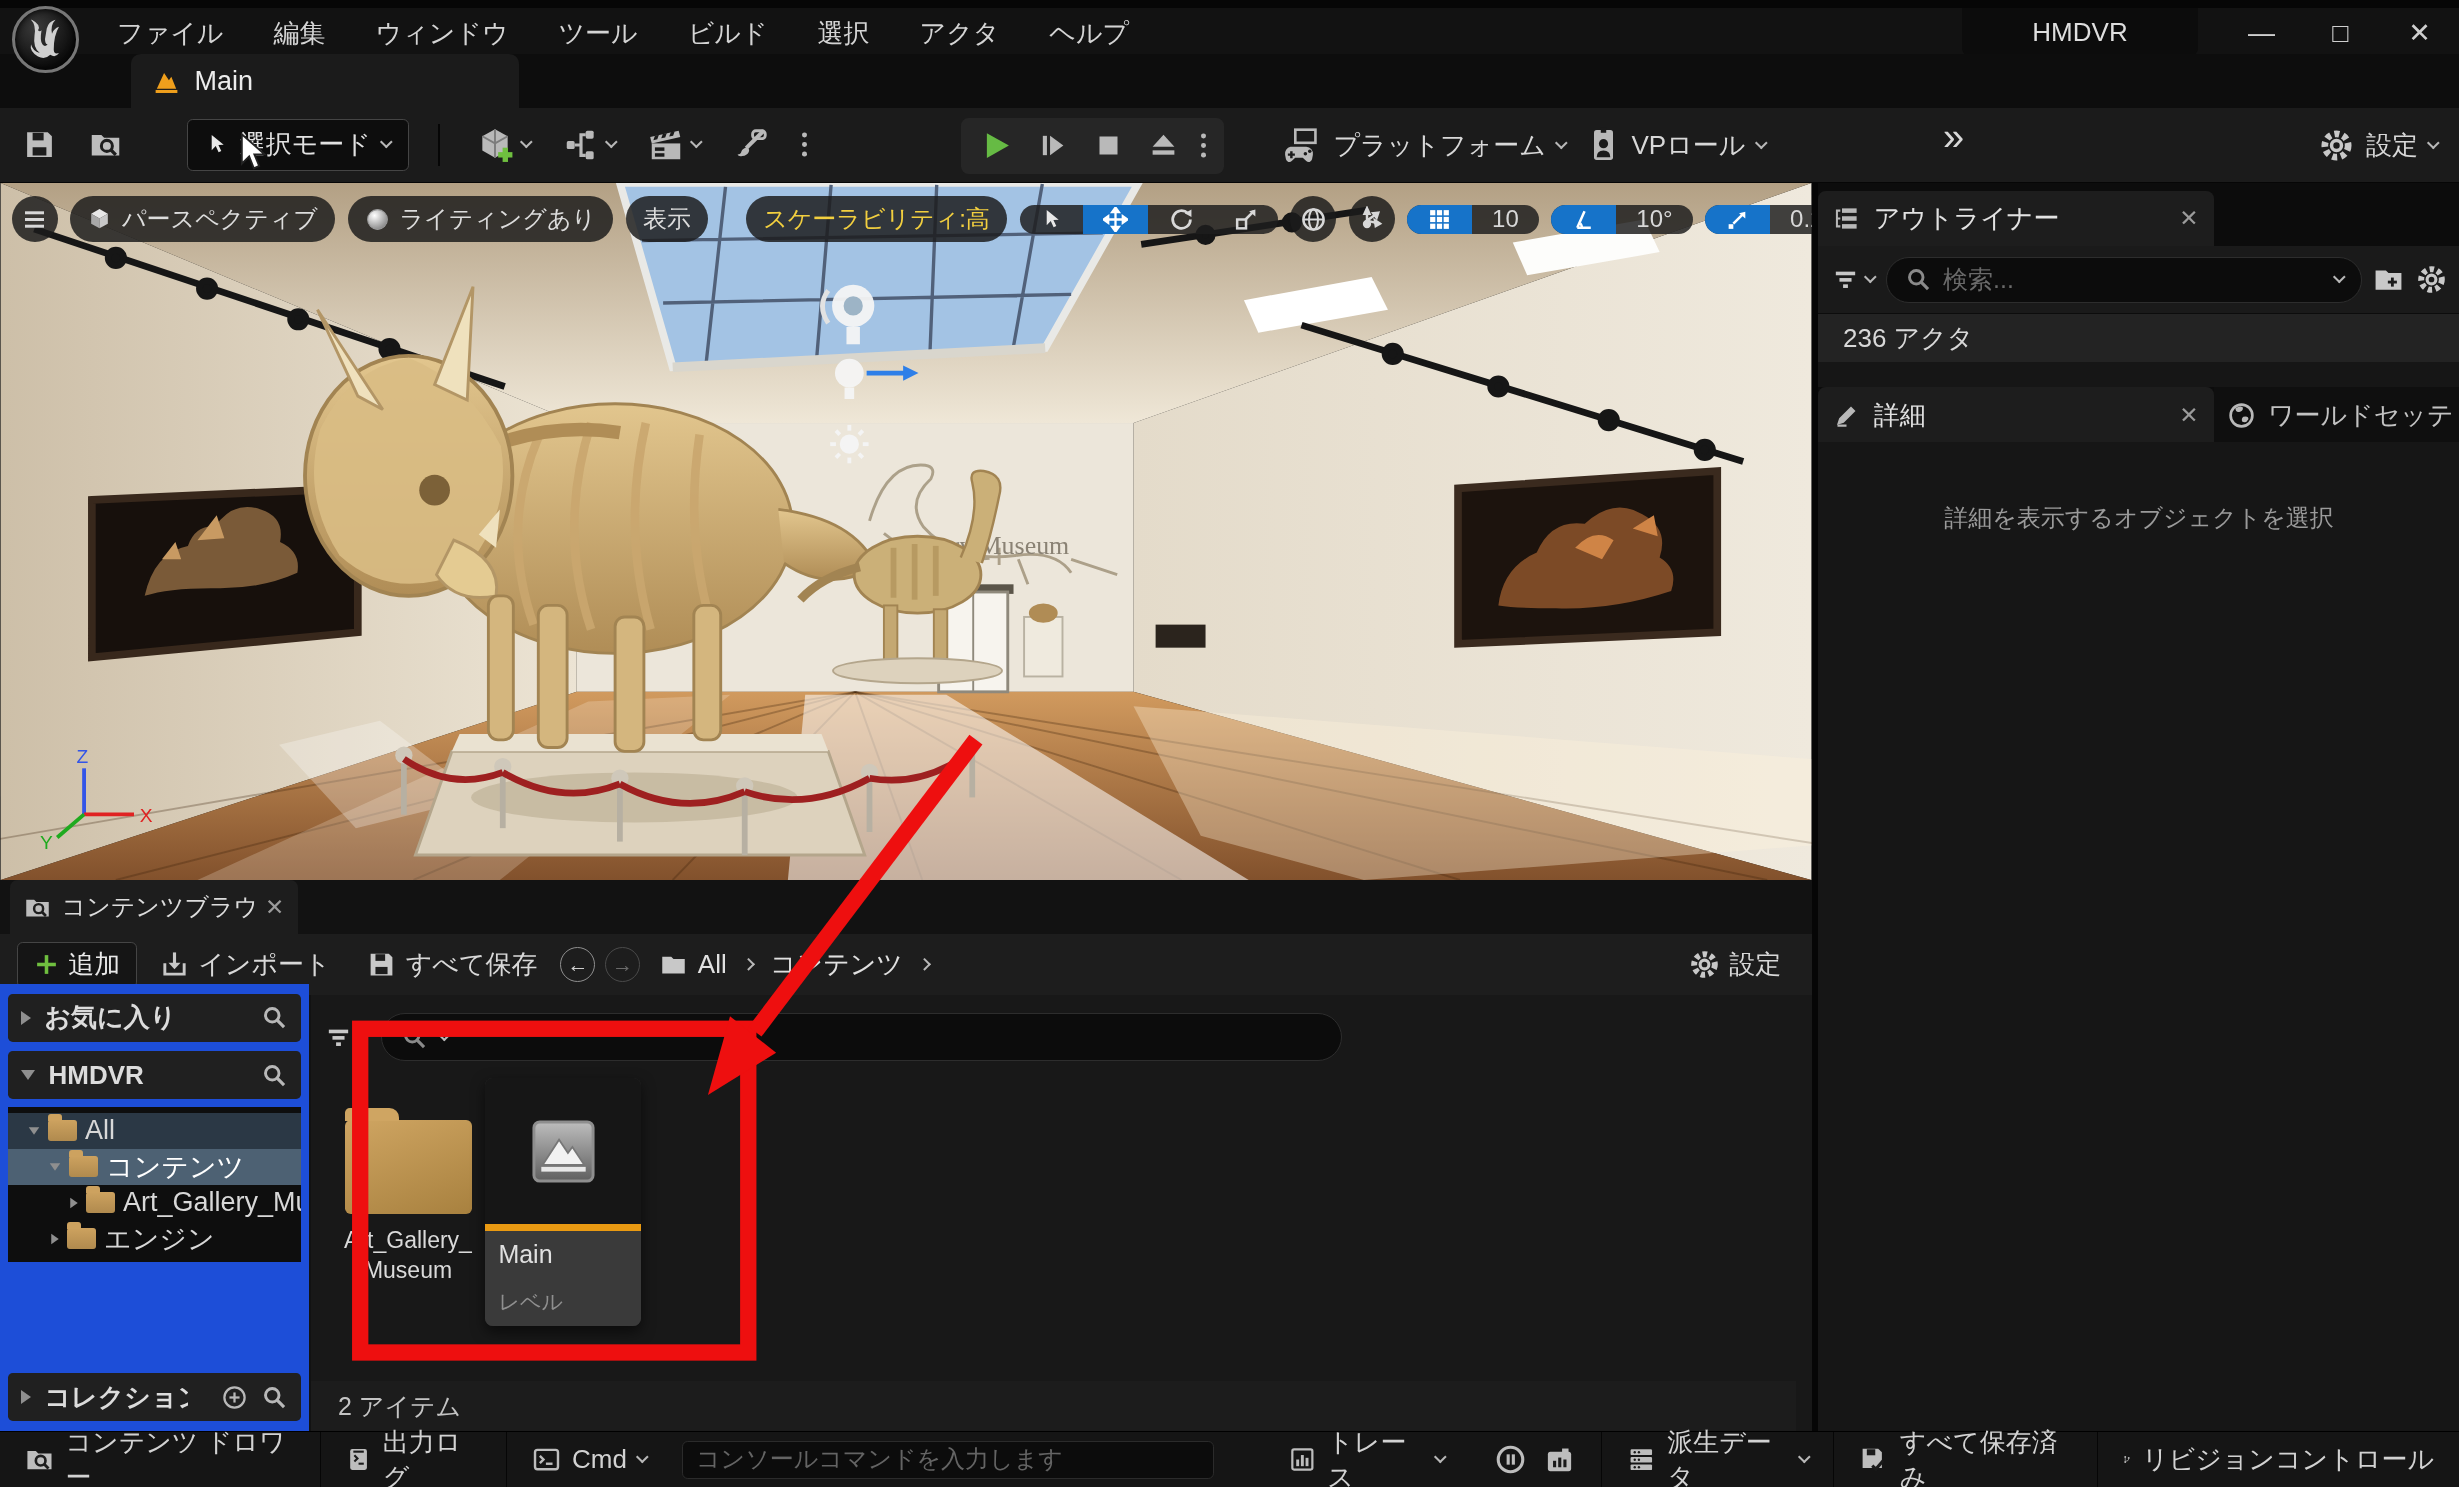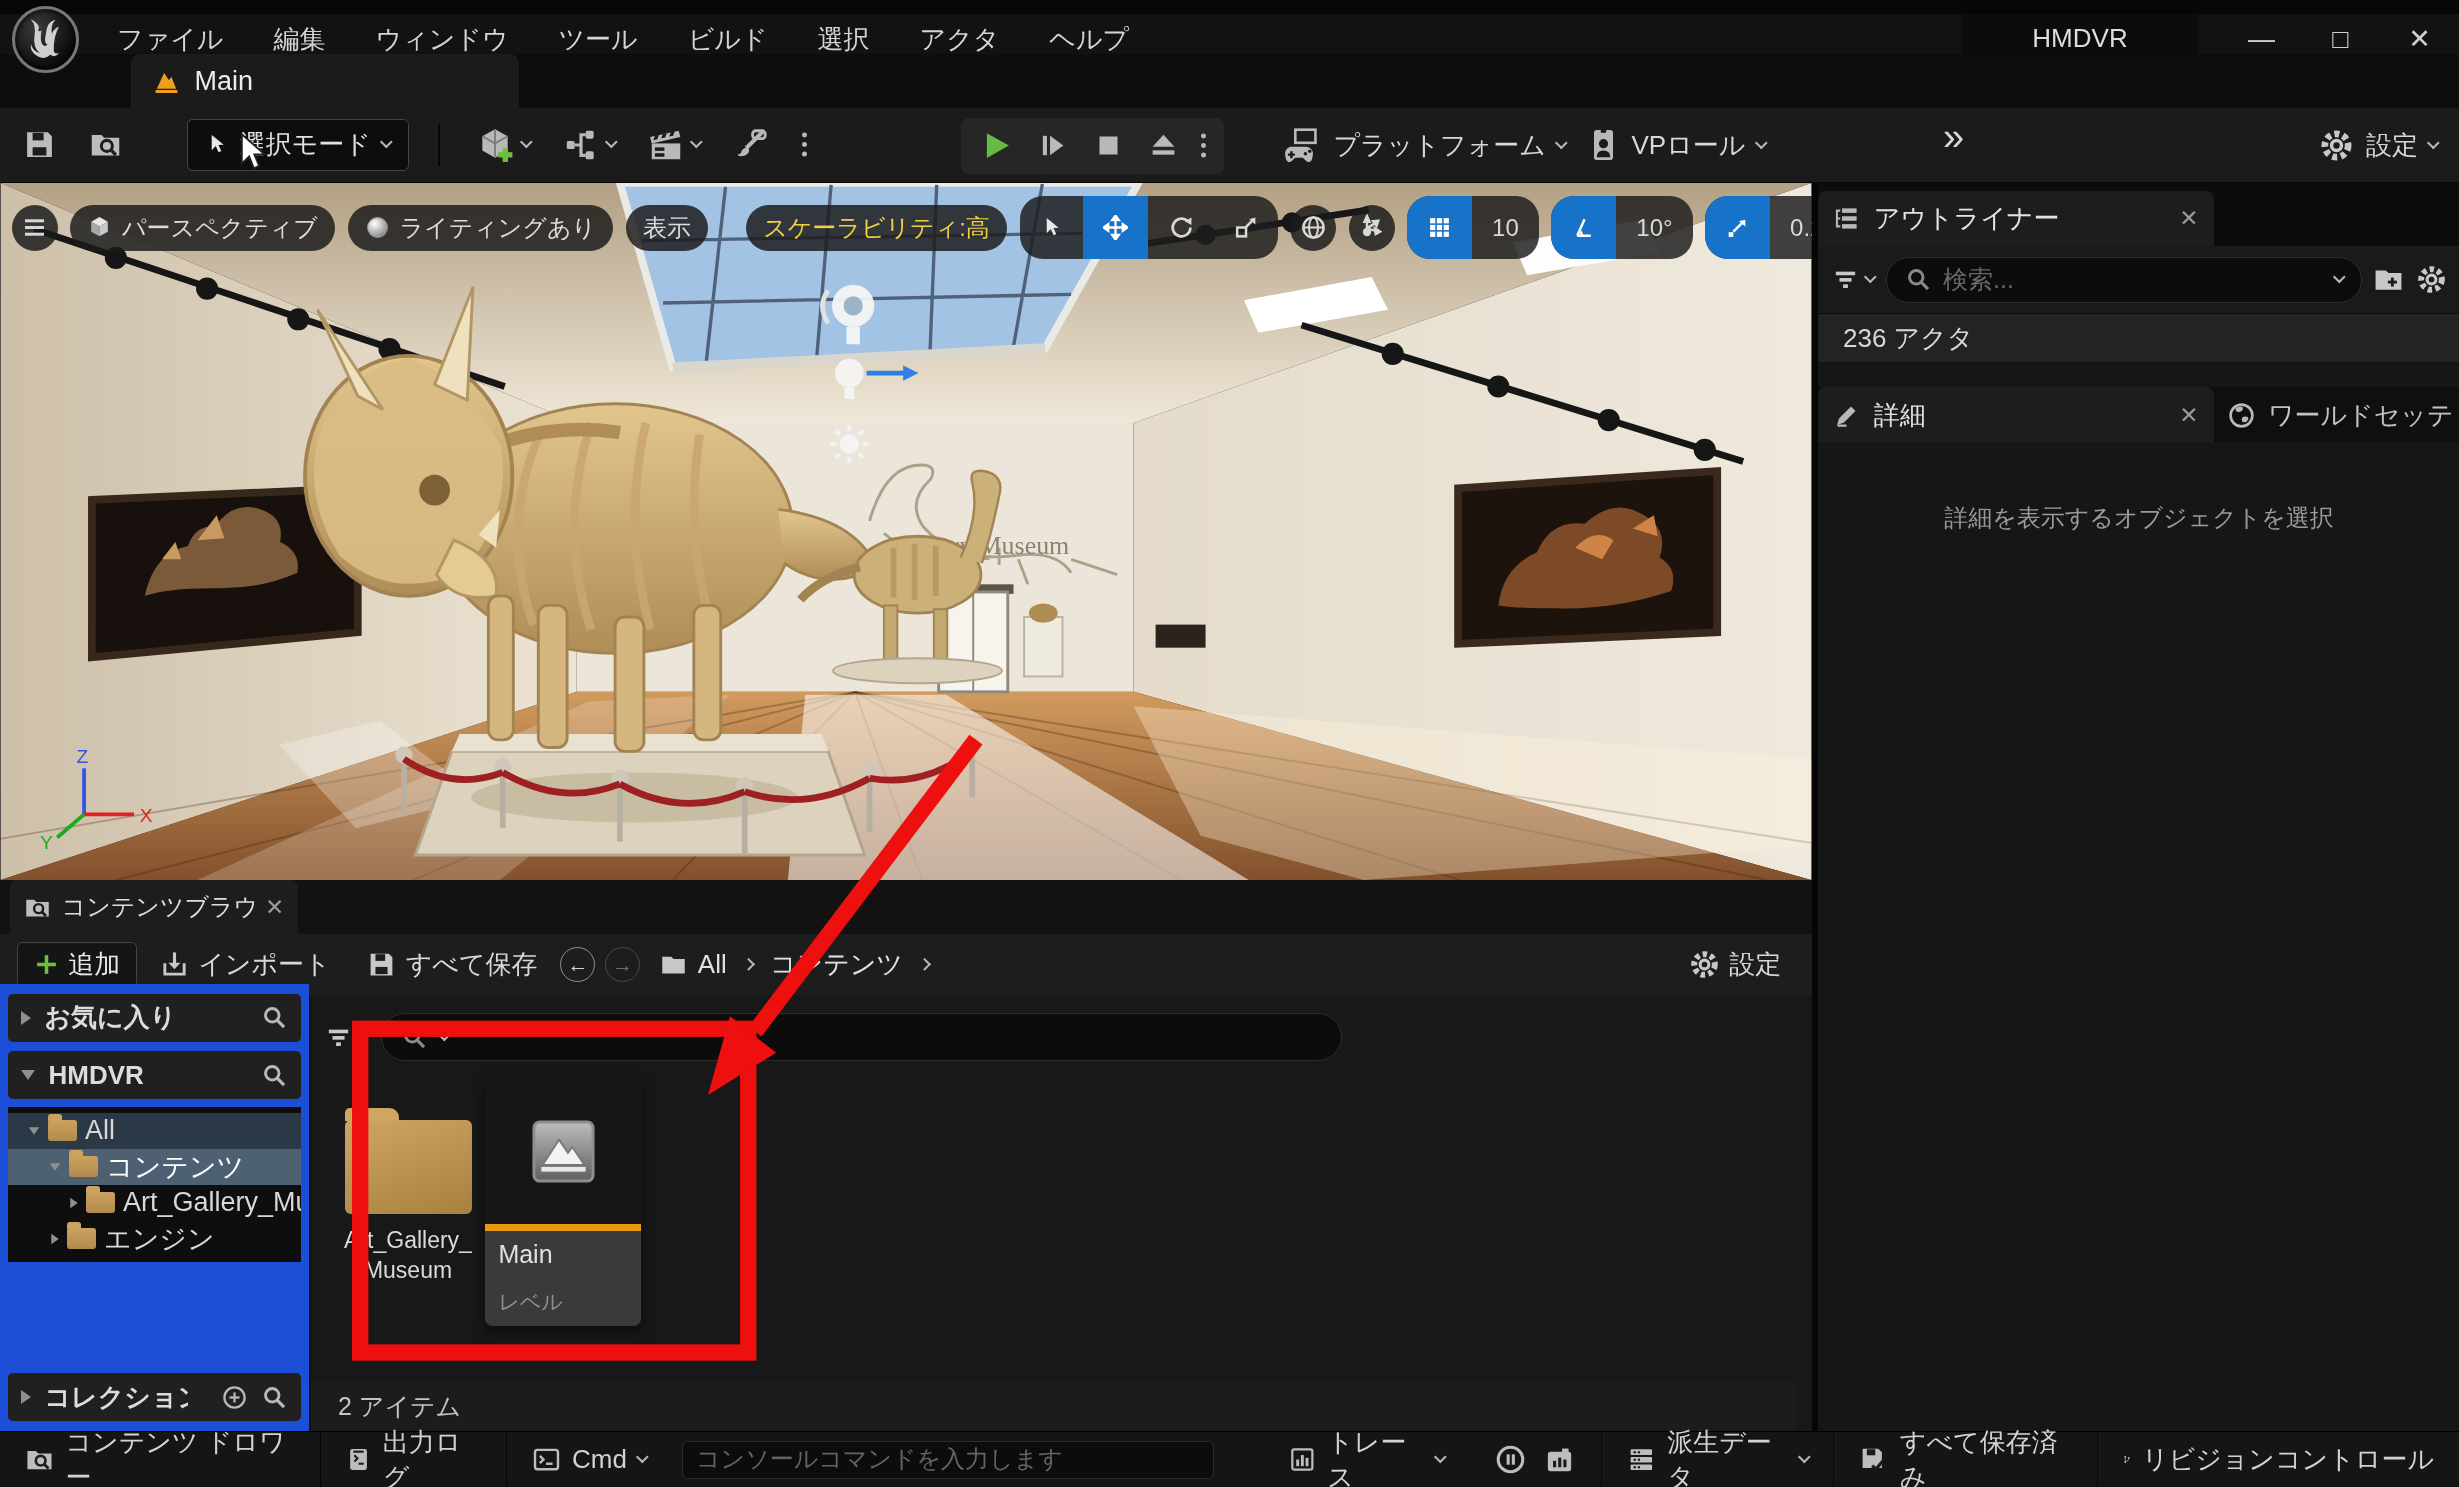--- a/index.html
+++ b/index.html
@@ -11,21 +11,21 @@
   
   .cv{width:8.6px;height:8.6px;border-right:2.9px solid #b8b8b8;border-bottom:2.9px solid #b8b8b8;transform:rotate(45deg) translate(-1.9px,-1.9px);display:inline-block;flex:none}
   .cvr{transform:rotate(-45deg)}
   .tri-r{width:0;height:0;border-top:7.7px solid transparent;border-bottom:7.7px solid transparent;border-left:10.6px solid #8f8f8f;display:inline-block;flex:none}
   .tri-d{width:0;height:0;border-left:7.7px solid transparent;border-right:7.7px solid transparent;border-top:10.6px solid #8f8f8f;display:inline-block;flex:none}
   .vdots{width:4.8px;height:4.8px;border-radius:50%;background:#b9b9b9;box-shadow:0 9.6px 0 #b9b9b9,0 -9.6px 0 #b9b9b9;display:inline-block;flex:none}
   .xmark{color:#9b9b9b;font-size:23px;line-height:1}
   .icon{flex:none}
 
   
-  #titlebar{position:absolute;left:0;top:14px;width:2459px;height:54px;background:#121212}
+  #titlebar{position:absolute;left:0;top:8px;width:2459px;height:54px;background:#121212}
   #logo{position:absolute;left:11.5px;top:5.8px;width:67px;height:67px;border-radius:50%;
         background:radial-gradient(circle at 35% 30%,#3a3a3a,#0c0c0c 70%);border:3.8px solid #777;
         box-shadow:inset 0 0 7.7px #000;z-index:5;display:flex;align-items:center;justify-content:center}
   #menus{position:absolute;left:117px;top:0;height:50px;display:flex;align-items:center;gap:50px;font-size:26px;color:#d4d4d4}
   #hmdvr{position:absolute;left:1962px;top:0;width:236px;height:48px;background:#0c0c0c;border-radius:0 0 7.7px 7.7px;
          display:flex;align-items:center;justify-content:center;font-size:26px;color:#dedede}
   #winbtns{position:absolute;right:0;top:0;height:50px;display:flex}
   #winbtns div{width:79px;height:50px;display:flex;align-items:center;justify-content:center;font-size:27px;color:#cfcfcf}
 
   
@@ -49,21 +49,21 @@
   #btn-settings{position:absolute;right:21px;top:13.4px}
 
   
   #viewport{position:absolute;left:0;top:183px;width:1812px;height:697px;background:#202020;overflow:hidden}
   #vp-toolbar{position:absolute;left:11.5px;top:13.4px;right:9.6px;display:flex;align-items:center;gap:12.5px;z-index:10}
   .pill{height:46px;background:rgba(28,28,28,.84);border-radius:23px;display:flex;align-items:center;gap:9.6px;
         padding:0 17.3px;font-size:24px;color:#dcdcdc;flex:none}
   .circb{width:46px;height:46px;border-radius:50%;background:rgba(28,28,28,.84);display:flex;align-items:center;justify-content:center;flex:none}
   .ham{width:19px;height:2.9px;background:#d8d8d8;box-shadow:0 -6.7px 0 #d8d8d8,0 6.7px 0 #d8d8d8}
   .segrp{display:flex;border-radius:23px;overflow:hidden;flex:none;background:rgba(30,30,30,.84)}
-  .seg{height:63px;display:flex;align-items:center;justify-content:center;padding:0 20px;color:#d8d8d8;font-size:24px}
+  .seg{height:29px;display:flex;align-items:center;justify-content:center;padding:0 20px;color:#d8d8d8;font-size:24px}
   .seg.on{background:#1673c9;color:#fff}
   .scal{color:#f2cf3f}
   #axisgizmo{position:absolute;left:38px;bottom:27px;z-index:9}
 
   
   #cbrowser{position:absolute;left:0;top:880px;width:1812px;height:551px;background:#121212}
   #cbtab{position:absolute;left:9.6px;top:0;width:288px;height:54px;background:#1d1d1d;border-radius:7.7px 7.7px 0 0;
          display:flex;align-items:center;gap:9.6px;padding:0 13.4px;font-size:24px;color:#dcdcdc}
   #cbtoolbar{position:absolute;left:0;top:54px;width:100%;height:61px;background:#1d1d1d;display:flex;align-items:center;padding:0 17.3px;gap:9.6px;font-size:26px}
   #addbtn{height:46px;background:#151515;border:1px solid #454545;border-radius:5.8px;display:flex;align-items:center;gap:9.6px;padding:0 15.4px;color:#e8e8e8}

